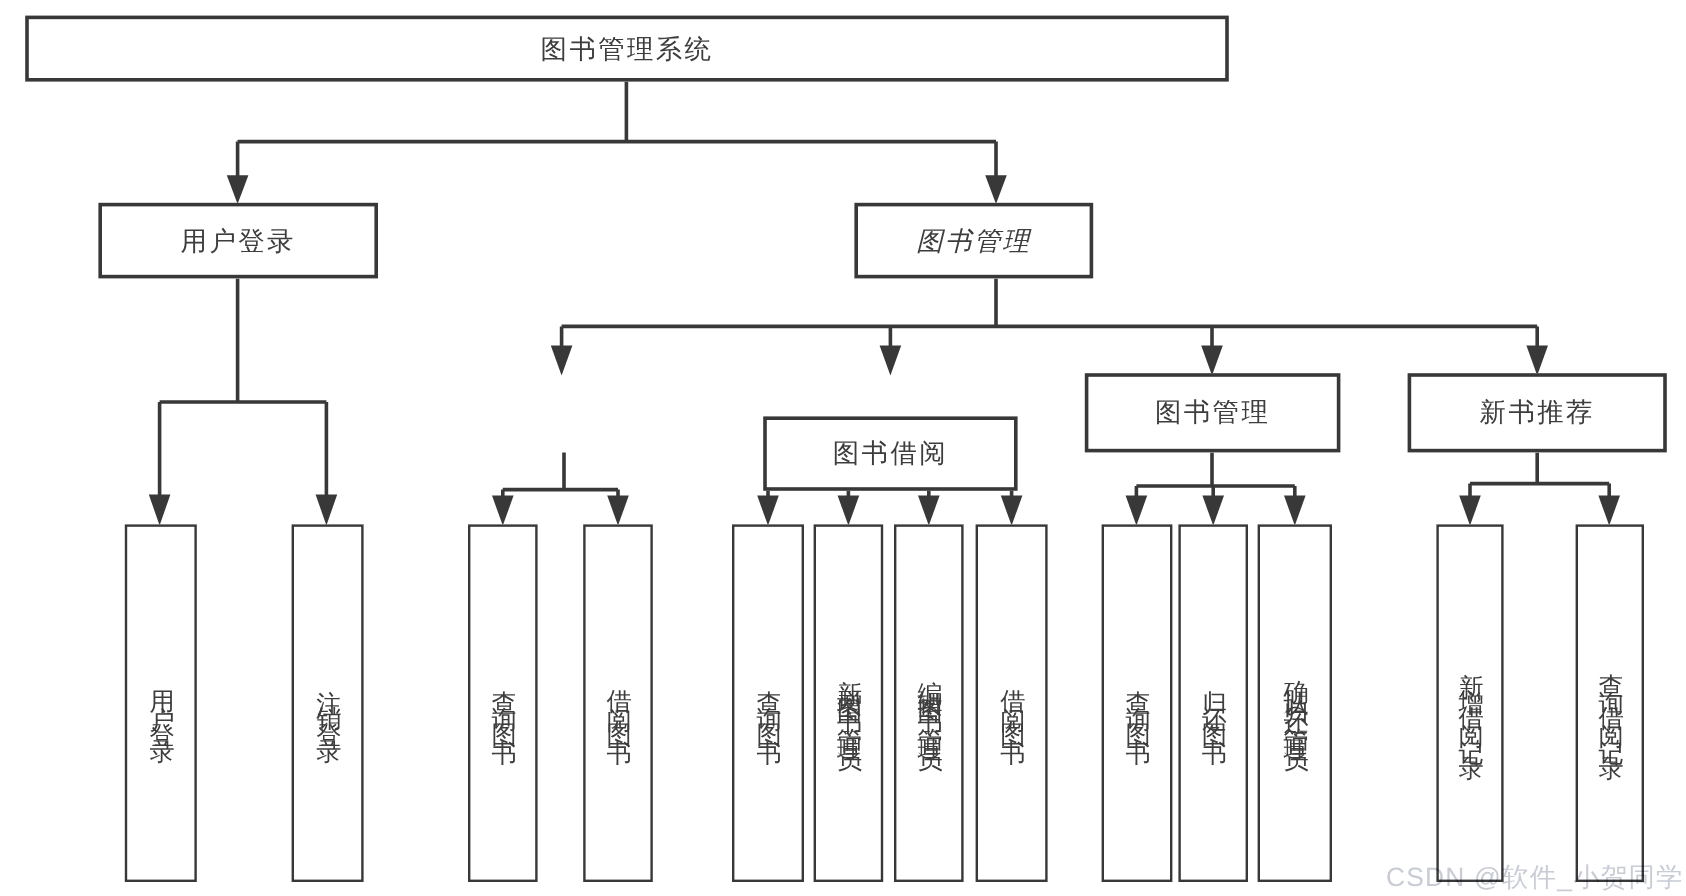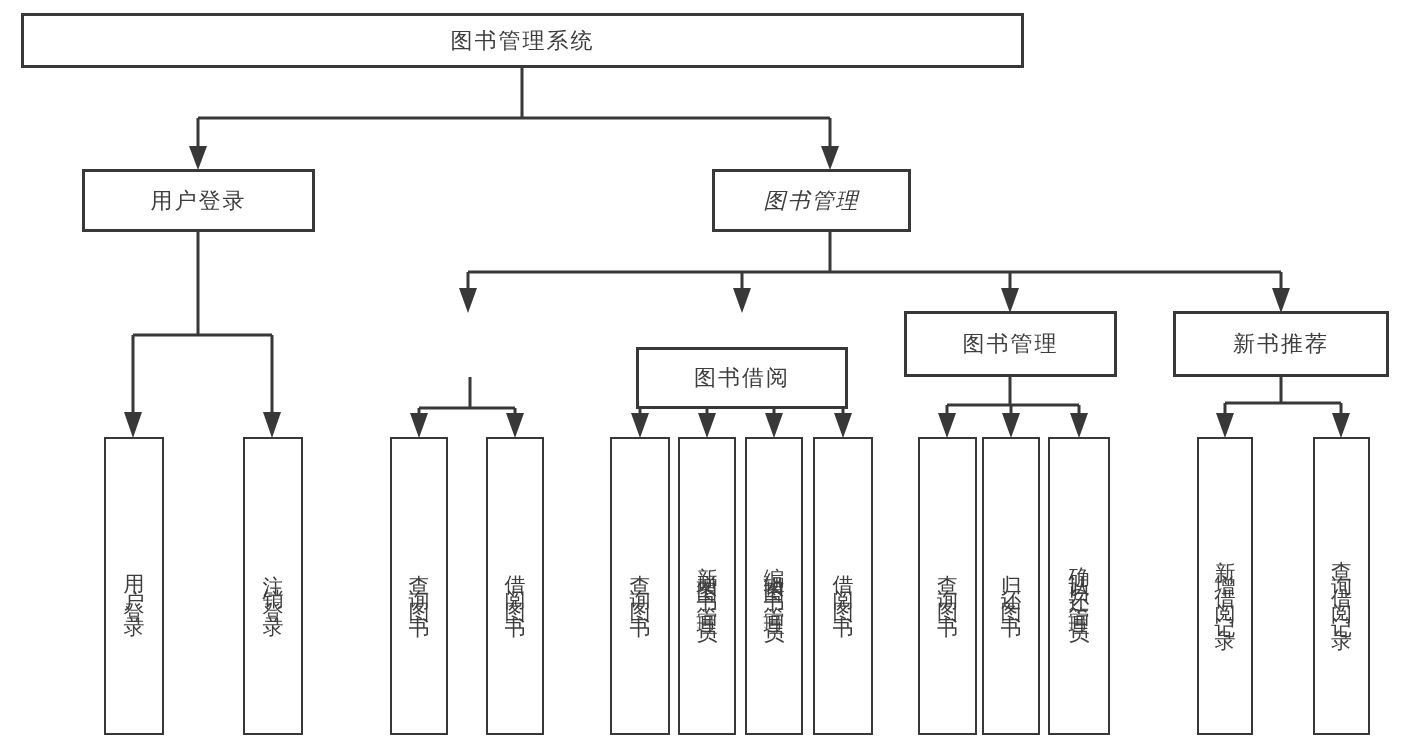--- a/index.html
+++ b/index.html
@@ -166,13 +166,14 @@
   <div class="leaf long" id="f-c3">编辑图书（管理员）</div>
   <div class="leaf" id="f-c4">借阅图书</div>
 
   <div class="leaf" id="f-d1">查询图书</div>
   <div class="leaf" id="f-d2">归还图书</div>
   <div class="leaf long" id="f-d3">确认归还（管理员）</div>
 
   <div class="leaf" id="f-e1">新增借阅记录</div>
   <div class="leaf" id="f-e2">查询借阅记录</div>
 
+  <div id="watermark">CSDN @软件_小贺同学</div>
 </div>
 
 </body></html>

